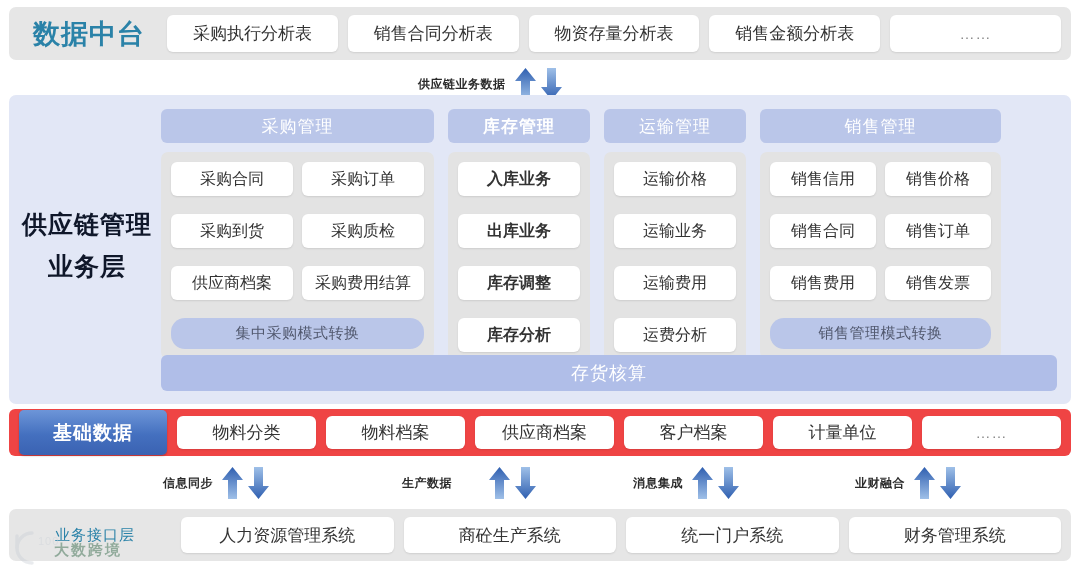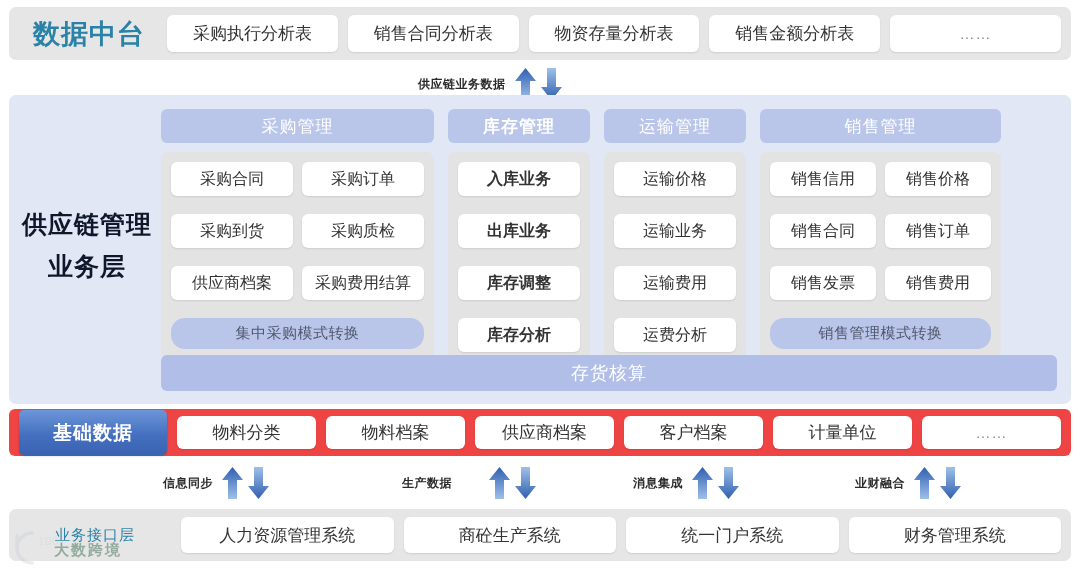--- a/index.html
+++ b/index.html
@@ -217,22 +217,22 @@
         <div class="colbody">
           <div class="gridrow">
             <div class="pill">销售信用</div>
             <div class="pill">销售价格</div>
           </div>
           <div class="gridrow">
             <div class="pill">销售合同</div>
             <div class="pill">销售订单</div>
           </div>
           <div class="gridrow">
+            <div class="pill">销售费用</div>
             <div class="pill">销售发票</div>
-            <div class="pill">销售费用</div>
           </div>
           <div class="modepill">销售管理模式转换</div>
         </div>
       </div>
 
     </div>
 
     <div class="accbar">存货核算</div>
   </div>
 

